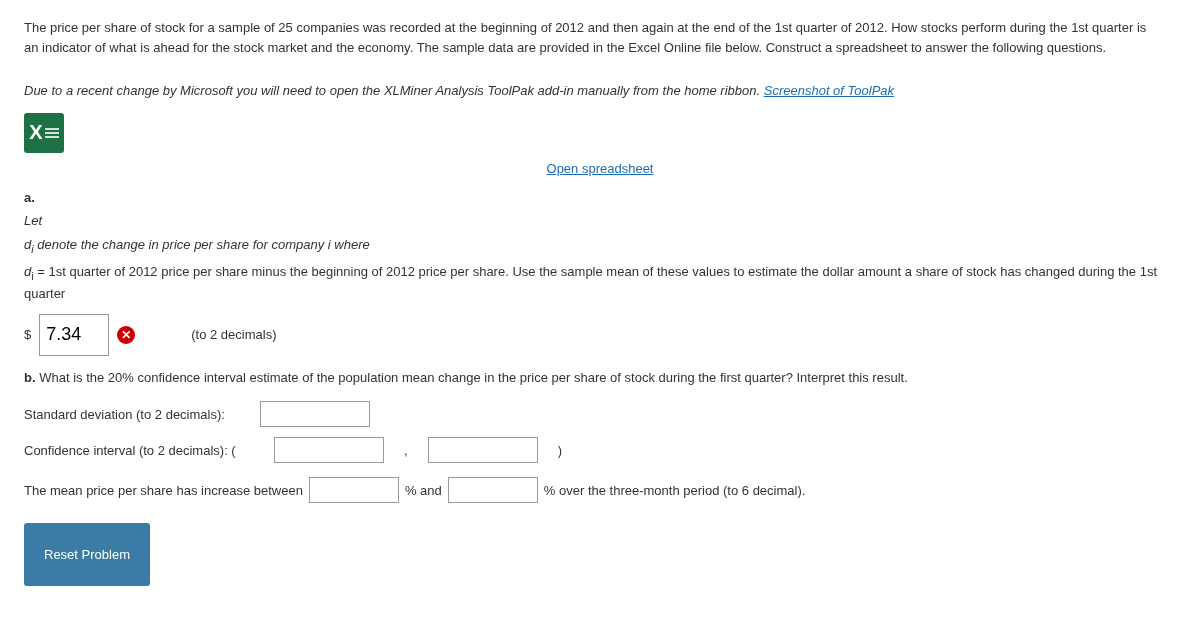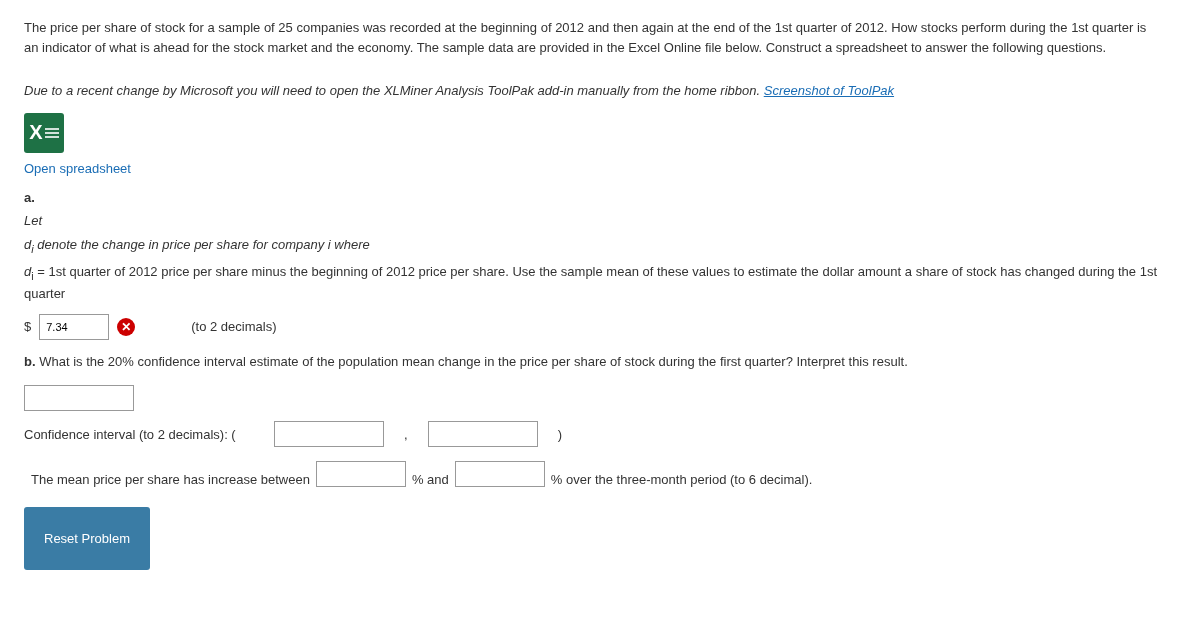--- a/index.html
+++ b/index.html
@@ -55,25 +55,27 @@
       gap: 2px;
     }
     .excel-icon .line {
       width: 14px;
       height: 2px;
       background: #fff;
       opacity: 0.8;
     }
     .open-spreadsheet {
       color: #1a6db5;
+      text-decoration: underline;
       cursor: pointer;
       font-size: 13px;
       display: block;
       margin-bottom: 14px;
       margin-top: 4px;
+      text-align: center;
     }
     .section-label {
       font-weight: bold;
       margin-bottom: 6px;
     }
     .math-line {
       font-style: italic;
       margin-bottom: 4px;
       line-height: 1.6;
     }
@@ -89,23 +91,23 @@
       align-items: center;
       gap: 8px;
       margin: 10px 0 12px 0;
     }
     .dollar-label {
       font-size: 13px;
     }
     .answer-input {
       border: 1px solid #999;
       padding: 3px 6px;
-      font-size: 11px;
+      font-size: 18px;
       width: 70px;
-      height: 26px;
+      height: 42px;
     }
     .error-icon {
       width: 18px;
       height: 18px;
       background: #cc0000;
       border-radius: 50%;
       display: flex;
       align-items: center;
       justify-content: center;
       color: #fff;
@@ -155,25 +157,24 @@
     }
     .ci-input {
       border: 1px solid #999;
       padding: 3px 6px;
       font-size: 13px;
       width: 110px;
       height: 26px;
     }
     .mean-row {
       display: flex;
-      align-items: flex-end;
+      align-items: center;
       gap: 6px;
       margin-bottom: 20px;
       flex-wrap: wrap;
-      margin-left: 7px;
     }
     .mean-text {
       font-size: 13px;
     }
     .mean-input {
       border: 1px solid #999;
       padding: 3px 6px;
       font-size: 13px;
       width: 90px;
       height: 26px;
@@ -253,20 +254,21 @@
 </div>
 
 
 <div>
   <p class="section-b-text">
     <strong>b.</strong>
     <span> </span><span>What is the 20% confidence interval estimate of the population mean change in the price per share of stock during the first quarter? Interpret this result.</span>
   </p>
 
   <div class="form-row">
+    <span class="form-label">Standard deviation (to 2 decimals):</span>
     <input class="form-input" type="text" style="">
   </div>
 
   <div class="ci-row">
     <span class="ci-label">Confidence interval (to 2 decimals): (</span>
     <input class="ci-input" type="text" style="">
     <span class="ci-paren">,</span>
     <input class="ci-input" type="text" style="">
     <span class="ci-paren">)</span>
   </div>

